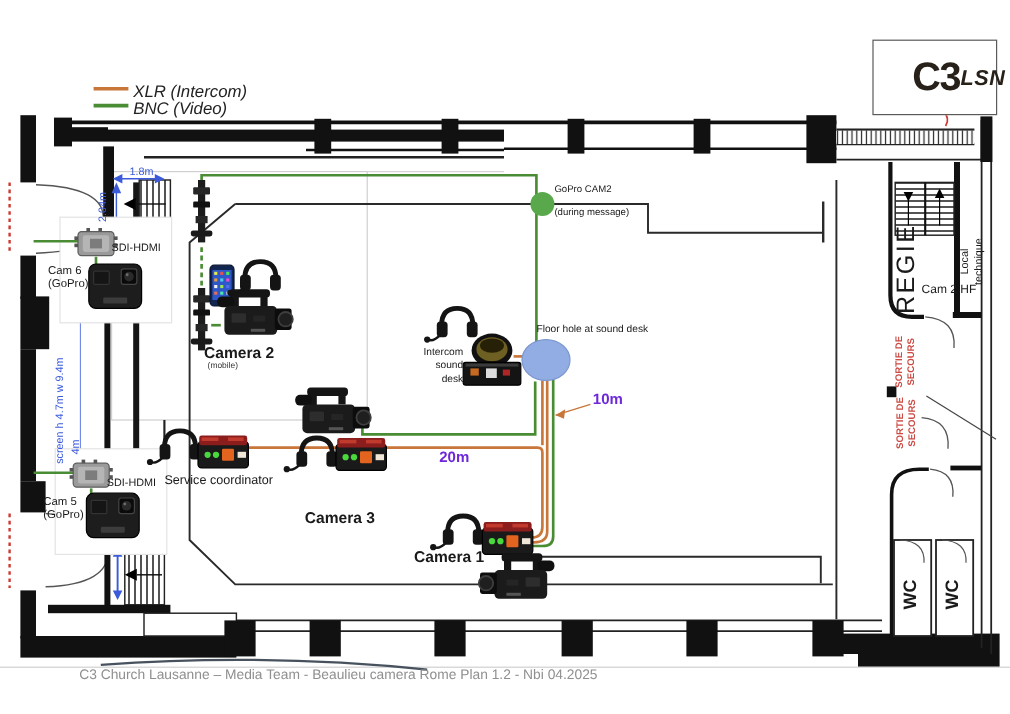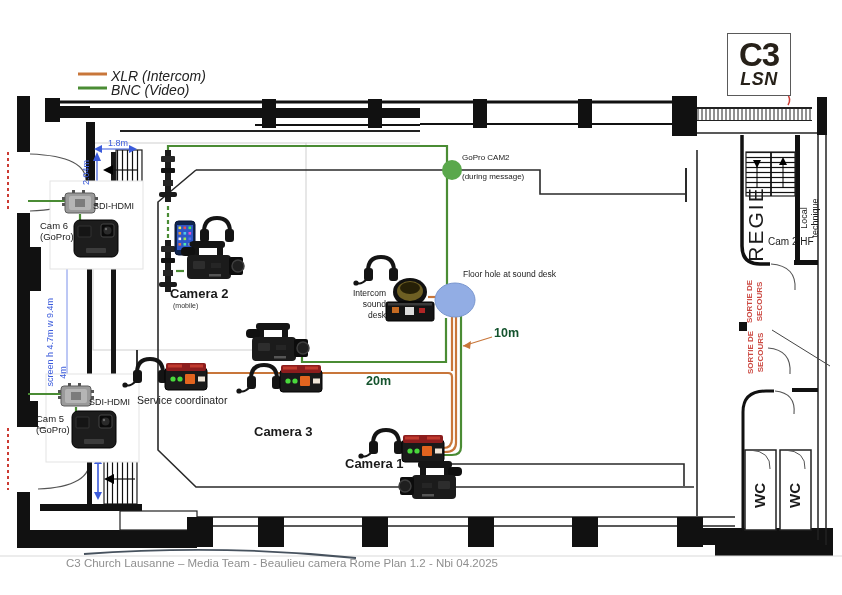--- a/index.html
+++ b/index.html
@@ -2,29 +2,29 @@
 <html><head>
 <meta charset="utf-8">
 <style>
   html,body{margin:0;padding:0;background:#fff;}
   #canvas{position:relative;width:842px;height:595px;background:#fff;overflow:hidden;
           font-family:"Liberation Sans","DejaVu Sans",sans-serif;}
   #plan{position:absolute;left:0;top:0;}
   .lbl{position:absolute;color:#1a1a1a;white-space:nowrap;line-height:1.15;}
   .rot{transform:rotate(-90deg);transform-origin:center;text-align:center;}
   .blue{color:#3b5bdb;}
-  .orange{color:#14532d;font-weight:700;}
+  .orange{color:#6d28d9;font-weight:700;}
   .red{color:#cc4b44;font-weight:700;}
   .small{font-size:8px;}
   .tiny{font-size:7px;color:#333;}
   .cam-label{font-size:13px;font-weight:600;}
   .title{left:0;top:76px;width:842px;text-align:center;font-size:14.5px;font-weight:700;letter-spacing:.4px;color:#111;}
   .legend-lbl{font-size:14px;color:#222;font-style:italic;}
   .logo-box{position:absolute;left:727px;top:33px;width:62px;height:61px;border:1.6px solid #5a5a5a;
-            background:#fff;display:flex;flex-direction:column;align-items:center;justify-content:center;color:#272119;}
+            background:#fff;display:flex;flex-direction:row;align-items:center;justify-content:center;color:#272119;padding-left:40px;}
   .logo-top{font-size:33px;font-weight:800;line-height:.85;letter-spacing:-1px;}
   .logo-bottom{font-size:18px;font-weight:800;line-height:1;letter-spacing:.5px;font-style:italic;}
   .footer{left:66px;top:557px;font-size:11.5px;color:#8f8f8f;}
 </style>
 </head>
 <body>
 
 <div id="canvas">
 
 <svg id="plan" width="842" height="595" viewBox="0 0 842 595">
@@ -371,21 +371,21 @@
 <div class="lbl cam-label" style="left:345px;top:457px;">Camera 1</div>
 
 <div class="lbl" style="left:346px;top:288px;width:40px;text-align:right;font-size:8.5px;line-height:1.3;">
   <div>Intercom</div>
   <div>sound</div>
   <div>desk</div>
 </div>
 
 <div class="lbl small" style="left:462px;top:153px;">GoPro CAM2</div>
 <div class="lbl small" style="left:462px;top:172px;">(during message)</div>
-<div class="lbl" style="left:447px;top:270px;font-size:8.5px;padding-left:16px;">Floor hole at sound desk</div>
+<div class="lbl" style="left:447px;top:270px;font-size:8.5px;">Floor hole at sound desk</div>
 
 <div class="lbl orange" style="left:494px;top:326px;font-size:12.5px;">10m</div>
 <div class="lbl orange" style="left:366px;top:374px;font-size:12.5px;">20m</div>
 
 <div class="lbl rot" style="left:697px;top:211px;width:120px;height:26px;font-size:21px;letter-spacing:2px;font-weight:500;">REGIE</div>
 <div class="lbl" style="left:768px;top:236px;font-size:10px;">Cam 2 HF</div>
 <div class="lbl rot" style="left:762px;top:207px;width:96px;height:22px;font-size:9px;line-height:1.2;">
   <div>Local</div>
   <div>technique</div>
 </div>

